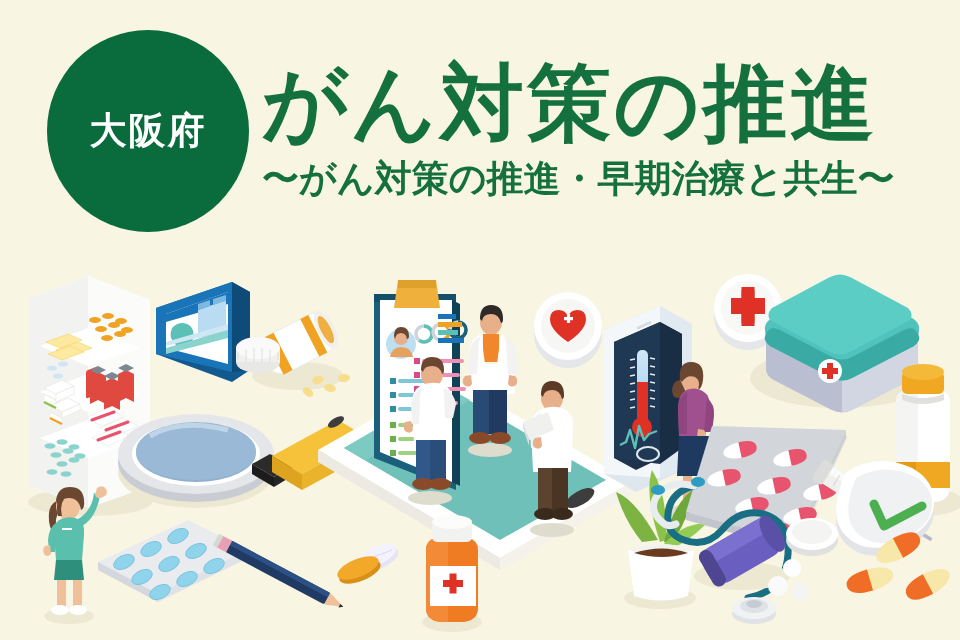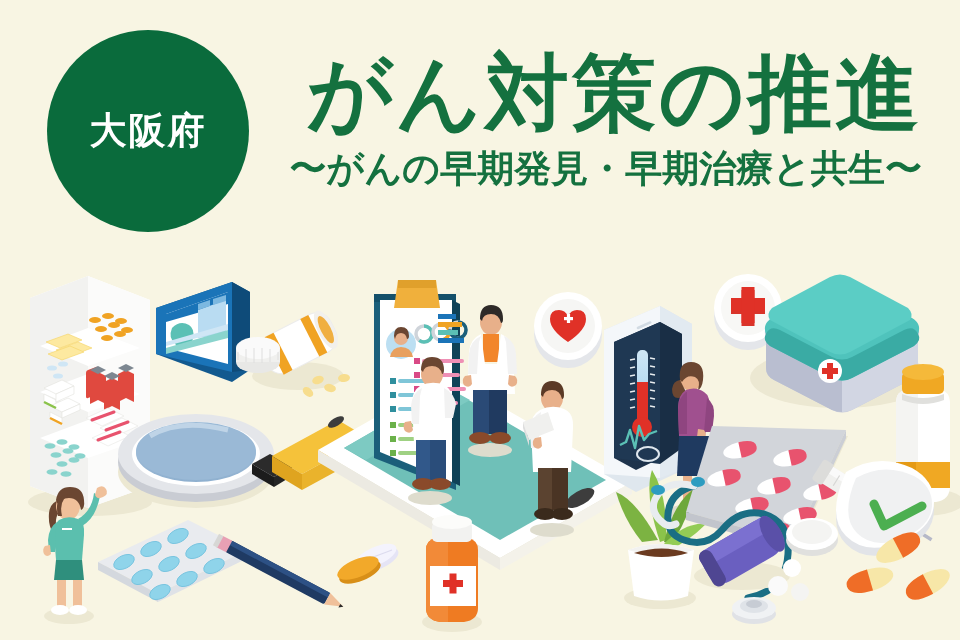--- a/index.html
+++ b/index.html
@@ -28,22 +28,22 @@
     gap: 4px;
   }
   .badge-line {
     color: #ffffff;
     font-size: 37px; font-weight: 700;
     letter-spacing: 2px; line-height: 1.12;
     white-space: nowrap;
   }
 
   #title-block {
-    position: absolute; left: 262px; top: 48px;
-    width: 660px; text-align: right;
+    position: absolute; left: 262px; top: 58px;
+    width: 660px; text-align: left;
   }
   #main-title {
     color: #14713f;
     font-size: 84px; font-weight: 700;
     letter-spacing: 3px; line-height: 1.08;
     white-space: nowrap;
   }
   #sub-title {
     margin-top: 10px;
     color: #14713f;
@@ -62,21 +62,21 @@
 <div id="banner">
 
   <div id="header">
 
     <div id="badge">
       <div class="badge-line">大阪府</div>
     </div>
 
     <div id="title-block">
       <div id="main-title">がん対策の推進</div>
-      <div id="sub-title">〜がんの早期発見・早期治療と共生〜</div>
+      <div id="sub-title">〜がん対策の推進・早期治療と共生〜</div>
     </div>
 
   </div>
 
   <div id="scene">
     <svg viewBox="0 0 960 390" xmlns="http://www.w3.org/2000/svg">
       <defs>
         <linearGradient id="glass" x1="0" y1="0" x2="0" y2="1">
           <stop offset="0" stop-color="#a9c4dd"></stop>
             <stop offset="1" stop-color="#8fb0cf"></stop>

